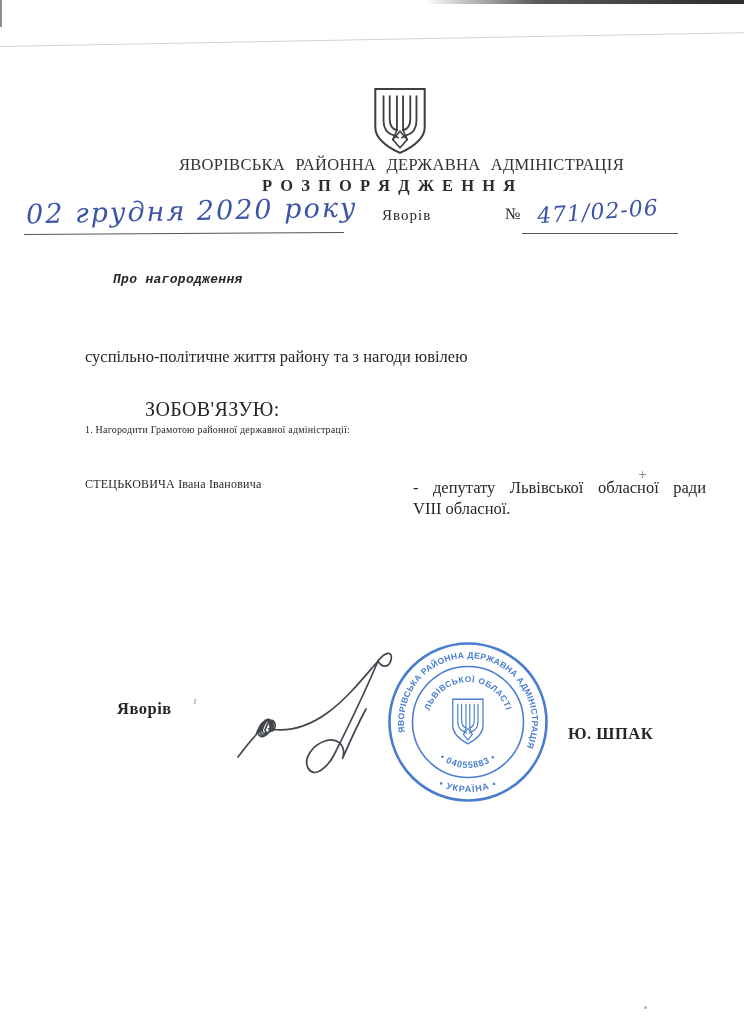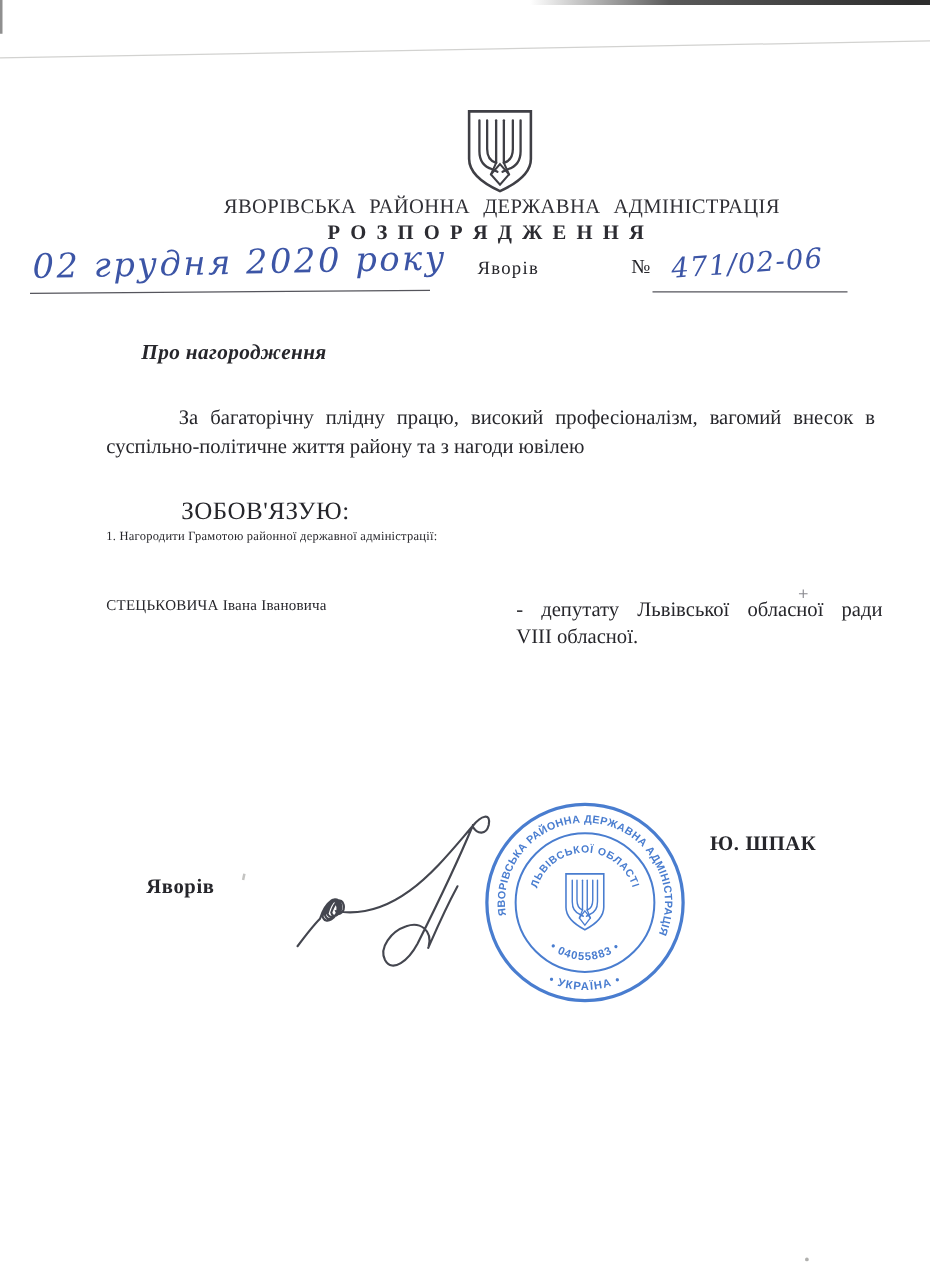--- a/index.html
+++ b/index.html
@@ -32,34 +32,34 @@
   
   .hand{font-family:"DejaVu Serif",serif;font-style:italic;color:#3c55a6;}
   .hand-date{left:26px;top:195px;font-size:27px;letter-spacing:2px;transform:rotate(-1.2deg);}
   .hand-number{left:537px;top:199px;font-size:22px;letter-spacing:1px;transform:rotate(-4deg);}
   .rule{position:absolute;height:0;border-bottom:1.6px solid #55555c;}
   .rule-date{left:24px;top:233px;width:320px;transform:rotate(-0.4deg);}
   .rule-number{left:522px;top:233px;width:156px;}
   .place{left:374px;top:207px;font-size:15px;letter-spacing:1px;margin-left:8px;}
   .numsign{left:505px;top:205px;font-size:16px;}
   
-  .subject{left:113px;top:272px;font-size:17px;font-weight:bold;font-style:italic;letter-spacing:0.3px;}
+  .subject{left:113px;top:272px;font-size:13px;font-weight:bold;font-style:italic;letter-spacing:0.3px;font-family:Liberation Mono, monospace;}
   .body-line{position:absolute;font-size:16.5px;line-height:23px;color:#26262b;}
   .para-l1{left:85px;top:322px;width:615px;padding-left:58px;box-sizing:border-box;
     text-align:justify;text-align-last:justify;}
   .para-l2{left:85px;top:345px;width:615px;}
   .directive{left:145px;top:398px;font-size:20px;font-weight:normal;letter-spacing:0.4px;}
   .item1{left:85px;top:424px;font-size:10px;letter-spacing:0.2px;}
   .recip-name{left:85px;top:477px;font-size:12px;letter-spacing:0.2px;}
   .recip-d1{left:413px;top:476px;width:293px;font-size:16.5px;
     text-align:justify;text-align-last:justify;}
   .recip-d2{left:413px;top:499px;font-size:16.5px;}
   
   .sig-title{left:117px;top:699px;font-size:16.5px;font-weight:bold;letter-spacing:0.5px;}
-  .sig-name{left:568px;top:665px;font-size:16.5px;font-weight:bold;letter-spacing:0.5px;}
+  .sig-name{left:568px;top:724px;font-size:16.5px;font-weight:bold;letter-spacing:0.5px;}
   .stamp-svg{position:absolute;left:386px;top:640px;opacity:0.92;}
   .signature-svg{position:absolute;left:228px;top:627px;}
 </style>
 </head>
 <body>
 
 <div class="page">
 
   <div class="artifact-topbar"></div>
   <div class="artifact-foldline"></div>
@@ -90,21 +90,20 @@
 
   <div class="abs hand hand-date">02 грудня 2020 року</div>
   <div class="rule rule-date"></div>
   <div class="abs place">Яворів</div>
   <div class="abs numsign">№</div>
   <div class="abs hand hand-number">471/02-06</div>
   <div class="rule rule-number"></div>
 
   <div class="abs subject">Про нагородження</div>
 
-  <div class="body-line para-l1">За багаторічну плідну працю, високий професіоналізм, вагомий внесок в</div>
   <div class="body-line para-l2">суспільно-політичне життя району та з нагоди ювілею</div>
   <div class="abs directive">ЗОБОВ'ЯЗУЮ:</div>
   <div class="abs item1">1. Нагородити Грамотою районної державної адміністрації:</div>
 
   <div class="abs recip-name">СТЕЦЬКОВИЧА Івана Івановича</div>
   <div class="body-line recip-d1">- депутату Львівської обласної ради</div>
   <div class="abs recip-d2">VIII обласної.</div>
 
   <div class="abs sig-title">Яворів</div>
   <div class="abs sig-name">Ю. ШПАК</div>

